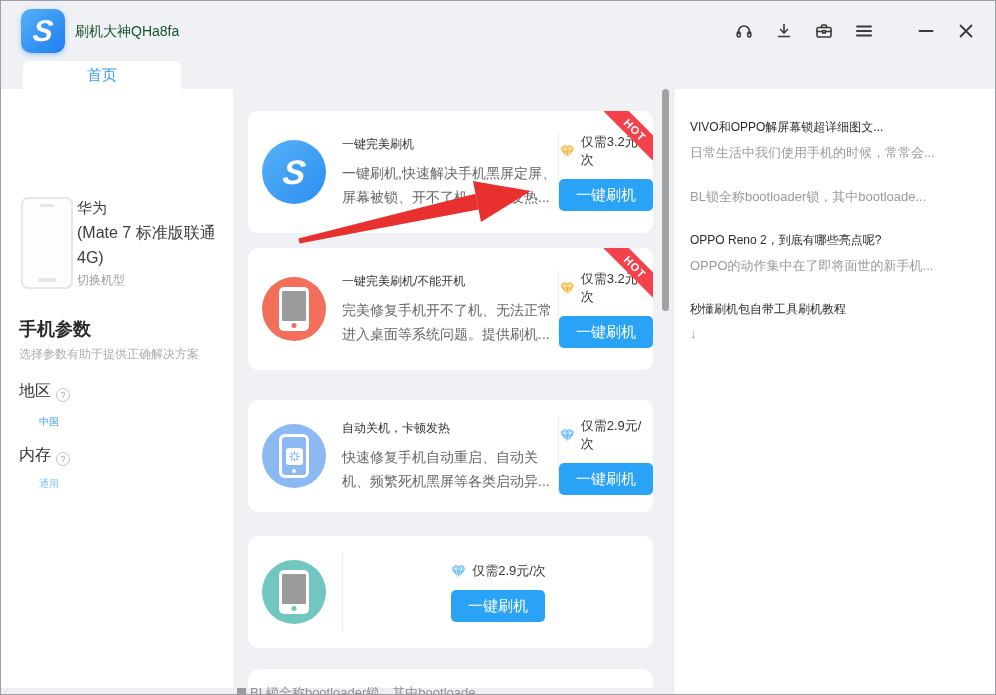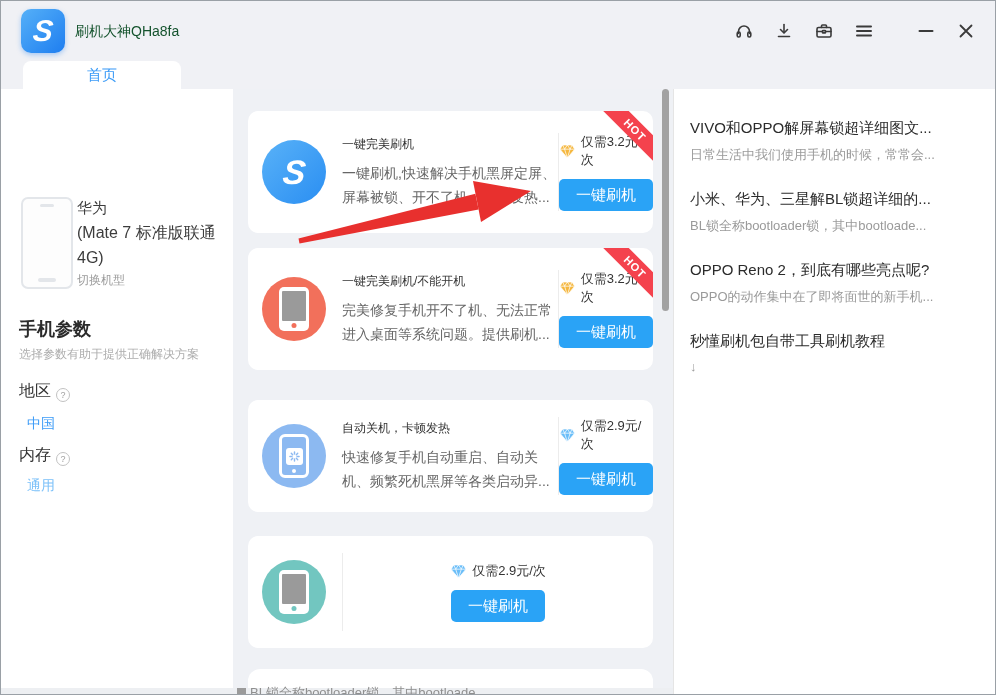--- a/index.html
+++ b/index.html
@@ -42,21 +42,21 @@
   .phone-shell .spk { position:absolute; left:50%; top:5px; transform:translateX(-50%); width:14px; height:3px; background:#e3e6ea; border-radius:2px; }
   .phone-shell .hm  { position:absolute; left:50%; bottom:5px; transform:translateX(-50%); width:18px; height:4px; background:#e3e6ea; border-radius:2px; }
   .dev-brand { position:absolute; left:76px; top:106px; width:152px; font-size:15px; color:#3c3c3c; line-height:25px; }
   .dev-model { position:absolute; left:76px; top:131px; width:152px; font-size:16px; color:#3c3c3c; line-height:25px; }
   .dev-switch { position:absolute; left:76px; top:183px; font-size:12px; color:#9b9b9b; cursor:pointer; }
   .params-title { position:absolute; left:18px; top:228px; font-size:18px; font-weight:600; color:#2b2b2b; }
   .params-sub { position:absolute; left:18px; top:257px; width:205px; font-size:12px; color:#adadad; }
   .p-label { position:absolute; font-size:16px; color:#333; display:flex; align-items:flex-end; gap:5px; }
   .q-circ { width:14px; height:14px; border:1px solid #c2c2c2; border-radius:50%;
     font-size:9px; color:#a0a0a0; display:flex; align-items:center; justify-content:center; cursor:pointer; }
-  .p-value { position:absolute; left:26px; font-size:14px; cursor:pointer; }
+  .p-value { position:absolute; left:38px; font-size:10px; cursor:pointer; }
   .v-blue { color:#3b9bf7; }
   .v-lightblue { color:#7cc1f9; }
   
   .card { position:absolute; left:15px; width:405px; background:#fff; border-radius:10px;
     display:flex; align-items:center; }
   .c1 { top:22px;  height:122px; }
   .c2 { top:159px; height:122px; }
   .c3 { top:311px; height:112px; }
   .c4 { top:447px; height:112px; }
   .c5 { top:580px; height:40px; border-radius:12px; }
@@ -81,21 +81,21 @@
   .cdivider { width:1px; height:78px; background:#ececec; }
   .cright { flex:1; display:flex; flex-direction:column; align-items:center; }
   .pricerow { display:flex; align-items:center; gap:5px; font-size:13px; color:#333; margin-bottom:10px; }
   .buybtn { width:94px; height:32px; background:#2aa3f6; border:none; border-radius:5px;
     color:#fff; font-size:15px; cursor:pointer; font-family:inherit; }
   .hot { position:absolute; top:0; right:0; width:56px; height:56px; overflow:hidden; border-radius:0 10px 0 0; }
   .hot span { position:absolute; display:block; width:84px; top:10px; right:-24px; transform:rotate(45deg);
     background:#f4424d; color:#fff; font-size:11px; font-weight:700; text-align:center; padding:3px 0; letter-spacing:1px; }
   
   .article { margin-bottom:26px; cursor:pointer; }
-  .a-title { font-size:15px; color:#2b2b2b; margin-bottom:8px; white-space:nowrap; overflow:hidden; }
+  .a-title { font-size:12px; color:#2b2b2b; margin-bottom:8px; white-space:nowrap; overflow:hidden; }
   .a-sub { font-size:13px; color:#9a9a9a; white-space:nowrap; overflow:hidden; }
   
   .arrow-svg { position:absolute; left:0; top:0; pointer-events:none; }
   .bottom-strip { position:absolute; left:0; top:687px; width:672px; height:8px; background:#edeff2; }
   .clip-ico { position:absolute; left:236px; top:687px; width:9px; height:8px; background:#9b9b9b; }
   .clip-text { position:absolute; left:249px; top:683px; font-size:13px; color:#8f8f8f; white-space:nowrap; }
 </style>
 </head>
 <body>
 
@@ -284,21 +284,20 @@
   </div>
 
   <div class="scrollthumb"></div>
 
   <div class="rightpanel">
     <div class="article">
       <div class="a-title">VIVO和OPPO解屏幕锁超详细图文...</div>
       <div class="a-sub">日常生活中我们使用手机的时候，常常会...</div>
     </div>
     <div class="article">
-      <div class="a-title">小米、华为、三星解BL锁超详细的...</div>
       <div class="a-sub">BL锁全称bootloader锁，其中bootloade...</div>
     </div>
     <div class="article">
       <div class="a-title">OPPO Reno 2，到底有哪些亮点呢?</div>
       <div class="a-sub">OPPO的动作集中在了即将面世的新手机...</div>
     </div>
     <div class="article">
       <div class="a-title">秒懂刷机包自带工具刷机教程</div>
       <div class="a-sub">↓</div>
     </div>

